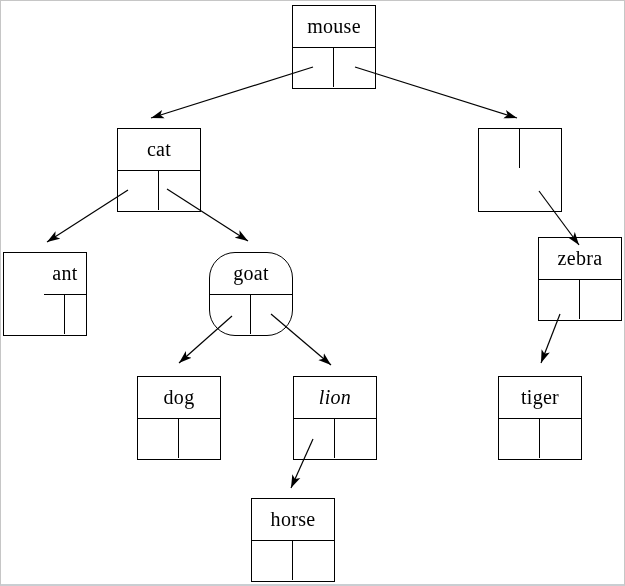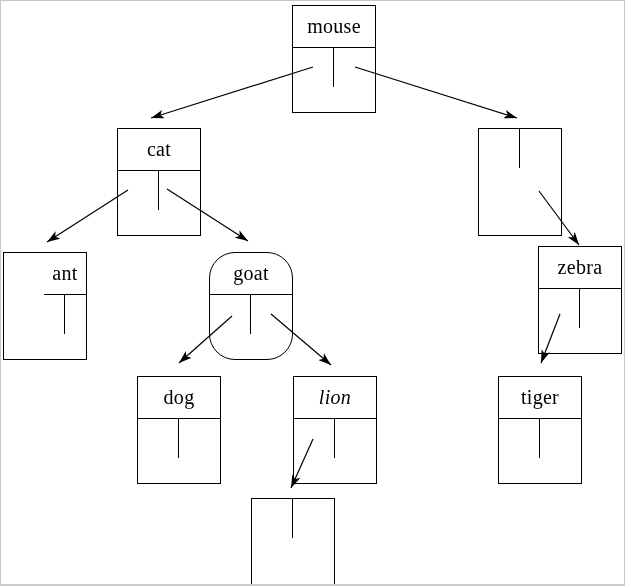--- a/index.html
+++ b/index.html
@@ -18,21 +18,21 @@
     overflow: hidden;
     font-family: "Liberation Serif", "DejaVu Serif", serif;
   }
   .diagram-layer {
     position: absolute;
     left: 0; top: 0; right: 0; bottom: 0;
   }
   .node {
     position: absolute;
     width: 84px;
-    height: 108px;
+    height: 84px;
     box-sizing: border-box;
     border: 1.5px solid #000000;
     background: #ffffff;
   }
   .node .nlabel {
     box-sizing: border-box;
     height: 42px;
     border-bottom: 1.5px solid #000000;
     display: flex;
     align-items: center;
@@ -92,21 +92,21 @@
           <div class="cell cr"></div>
         </div>
       </div>
       <div class="node" style="left: 208px; top: 251px; border-radius: 26px;">
         <div class="nlabel">goat</div>
         <div class="ncells">
           <div class="cell cl"></div>
           <div class="cell cr"></div>
         </div>
       </div>
-      <div class="node" style="left: 537px; top: 245px;">
+      <div class="node" style="left: 537px; top: 236px;">
         <div class="nlabel">zebra</div>
         <div class="ncells">
           <div class="cell cl"></div>
           <div class="cell cr"></div>
         </div>
       </div>
       <div class="node" style="left: 136px; top: 375px;">
         <div class="nlabel">dog</div>
         <div class="ncells">
           <div class="cell cl"></div>
@@ -121,20 +121,21 @@
         </div>
       </div>
       <div class="node" style="left: 497px; top: 375px;">
         <div class="nlabel">tiger</div>
         <div class="ncells">
           <div class="cell cl"></div>
           <div class="cell cr"></div>
         </div>
       </div>
       <div class="node" style="left: 250px; top: 497px;">
+        <div class="nlabel">horse</div>
         <div class="ncells">
           <div class="cell cl"></div>
           <div class="cell cr"></div>
         </div>
       </div>
     </div>
   <svg class="edges" viewBox="0 0 625 586" xmlns="http://www.w3.org/2000/svg">
     <defs>
       <marker id="arrowhead" markerUnits="userSpaceOnUse" markerWidth="14" markerHeight="10" refX="13" refY="5" orient="auto">
         <path d="M0,0.6 L13,5 L0,9.4 L3.2,5 Z" fill="#000000"></path>

